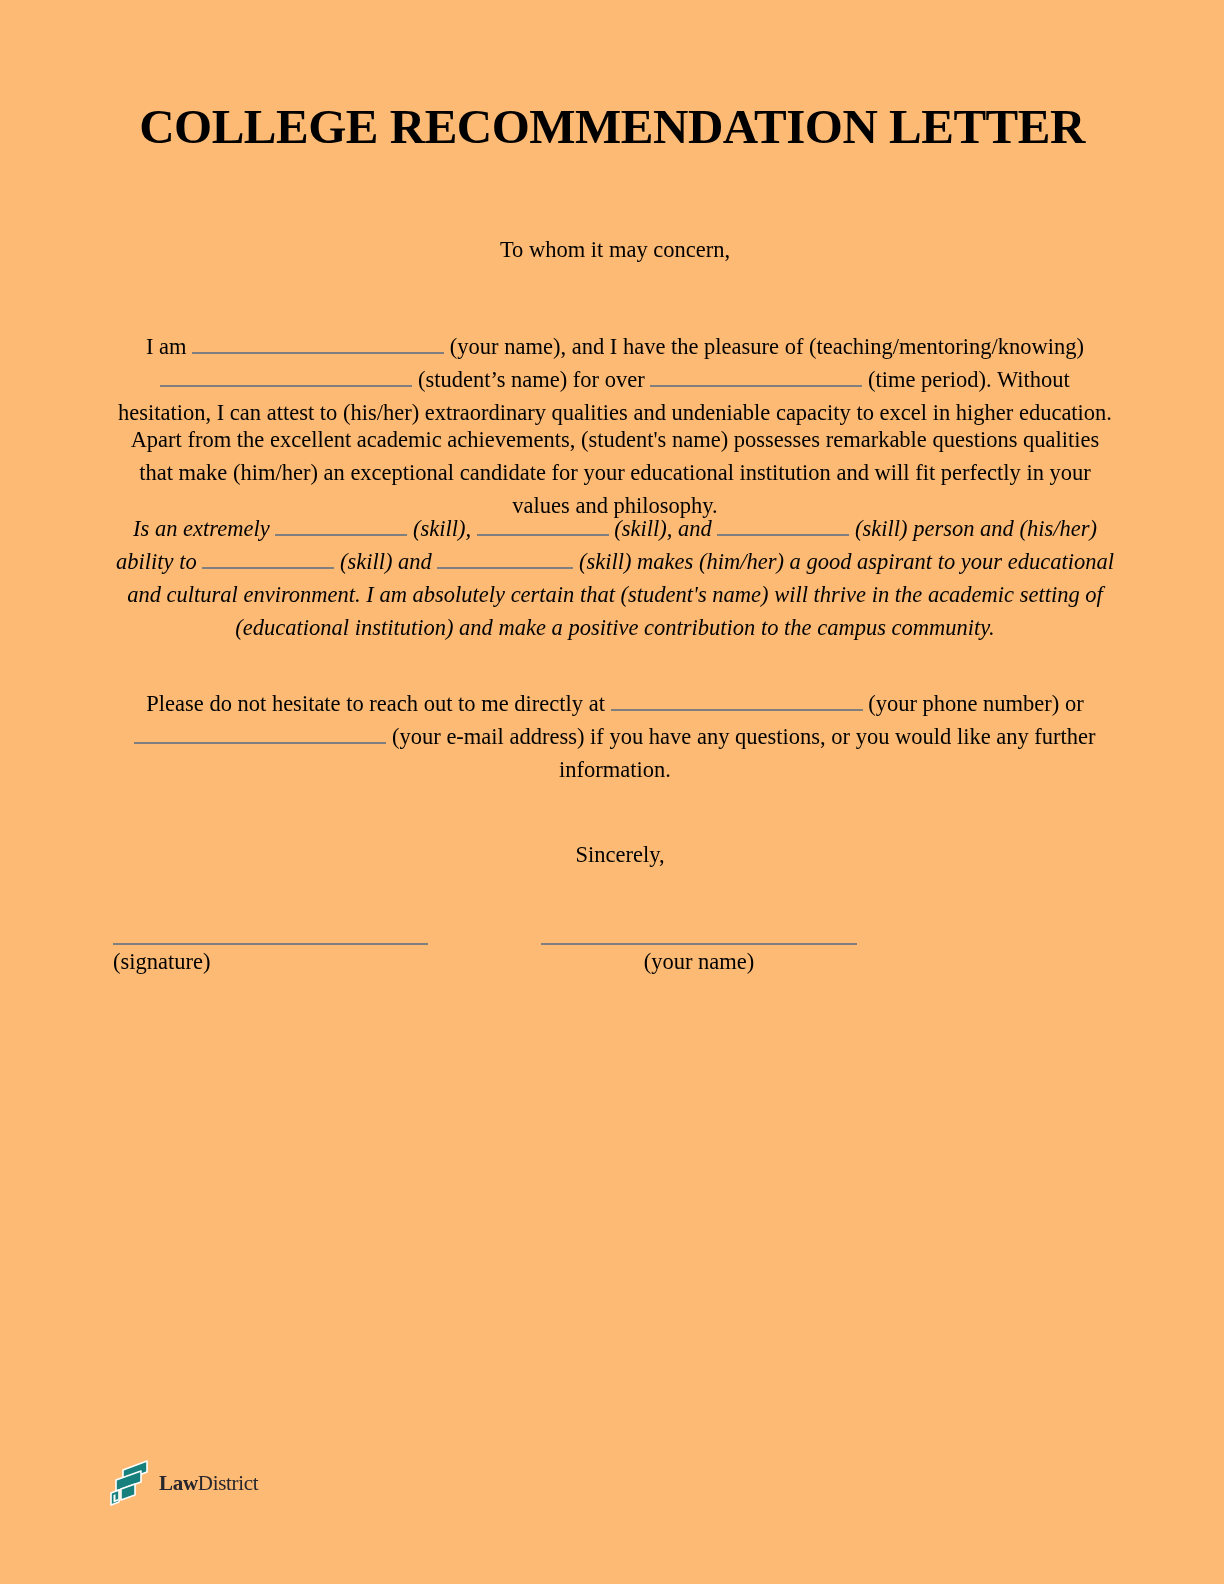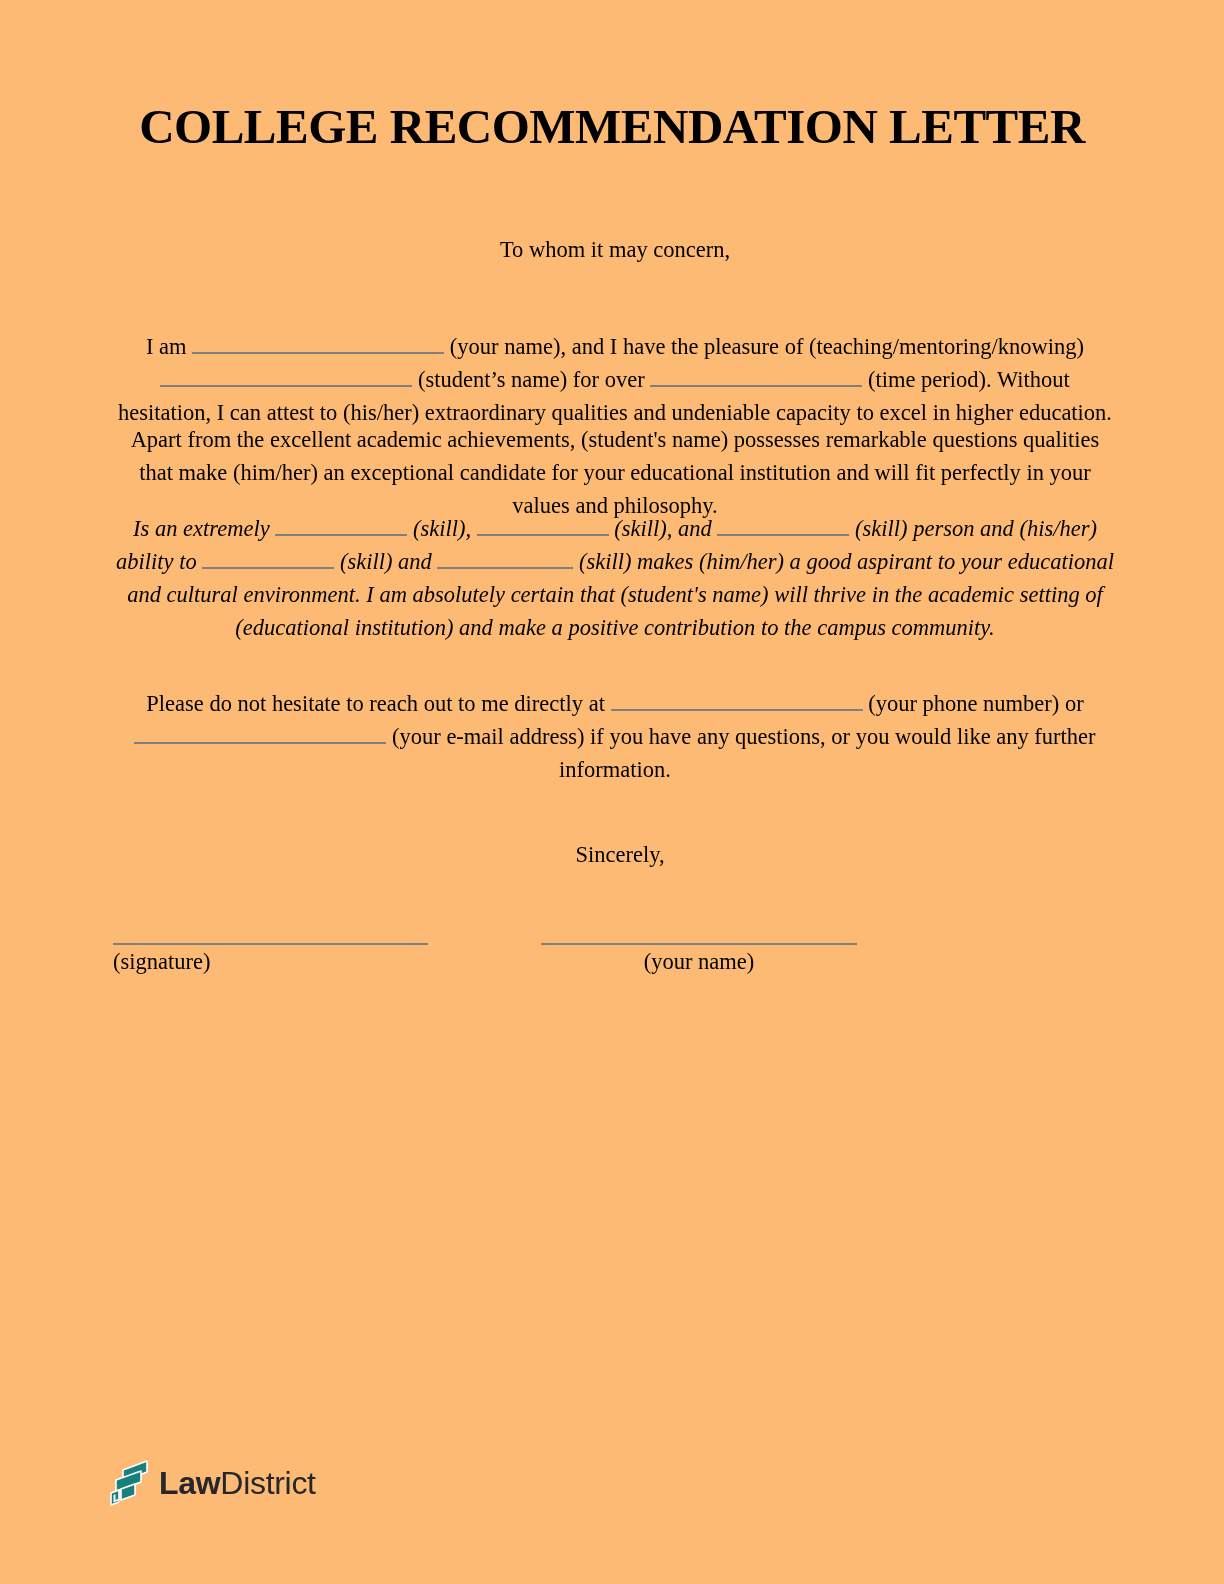--- a/index.html
+++ b/index.html
@@ -70,22 +70,22 @@
 
   .logo {
     position: absolute;
     left: 110px;
     top: 1460px;
     display: flex;
     align-items: center;
     gap: 9px;
   }
   .logo-text {
-    font-family: Liberation Sans, sans-serif;
-    font-size: 32px;
+    font-family: Liberation Serif, serif;
+    font-size: 21px;
     color: #26262c;
     letter-spacing: -0.3px;
     line-height: 1;
     padding-bottom: 4px;
   }
   .logo-text .law { font-weight: 700; }
   .logo-text .district { font-weight: 400; }
 </style>
 </head>
 <body>

